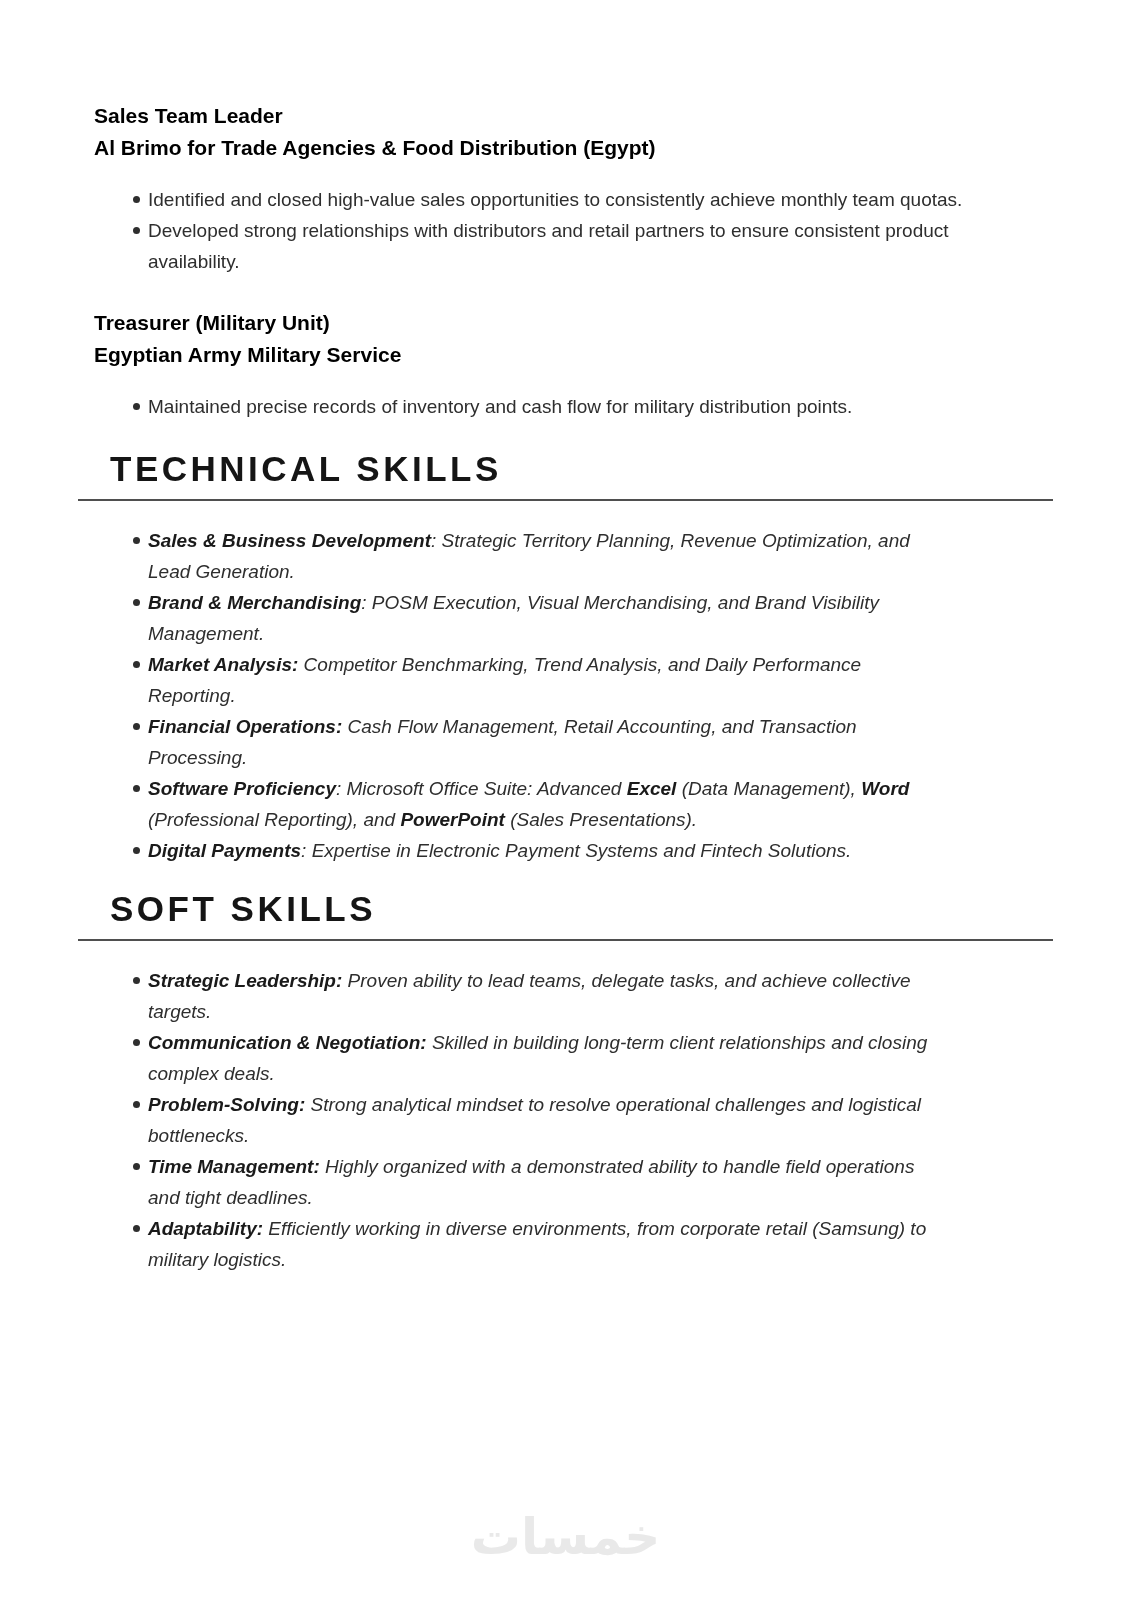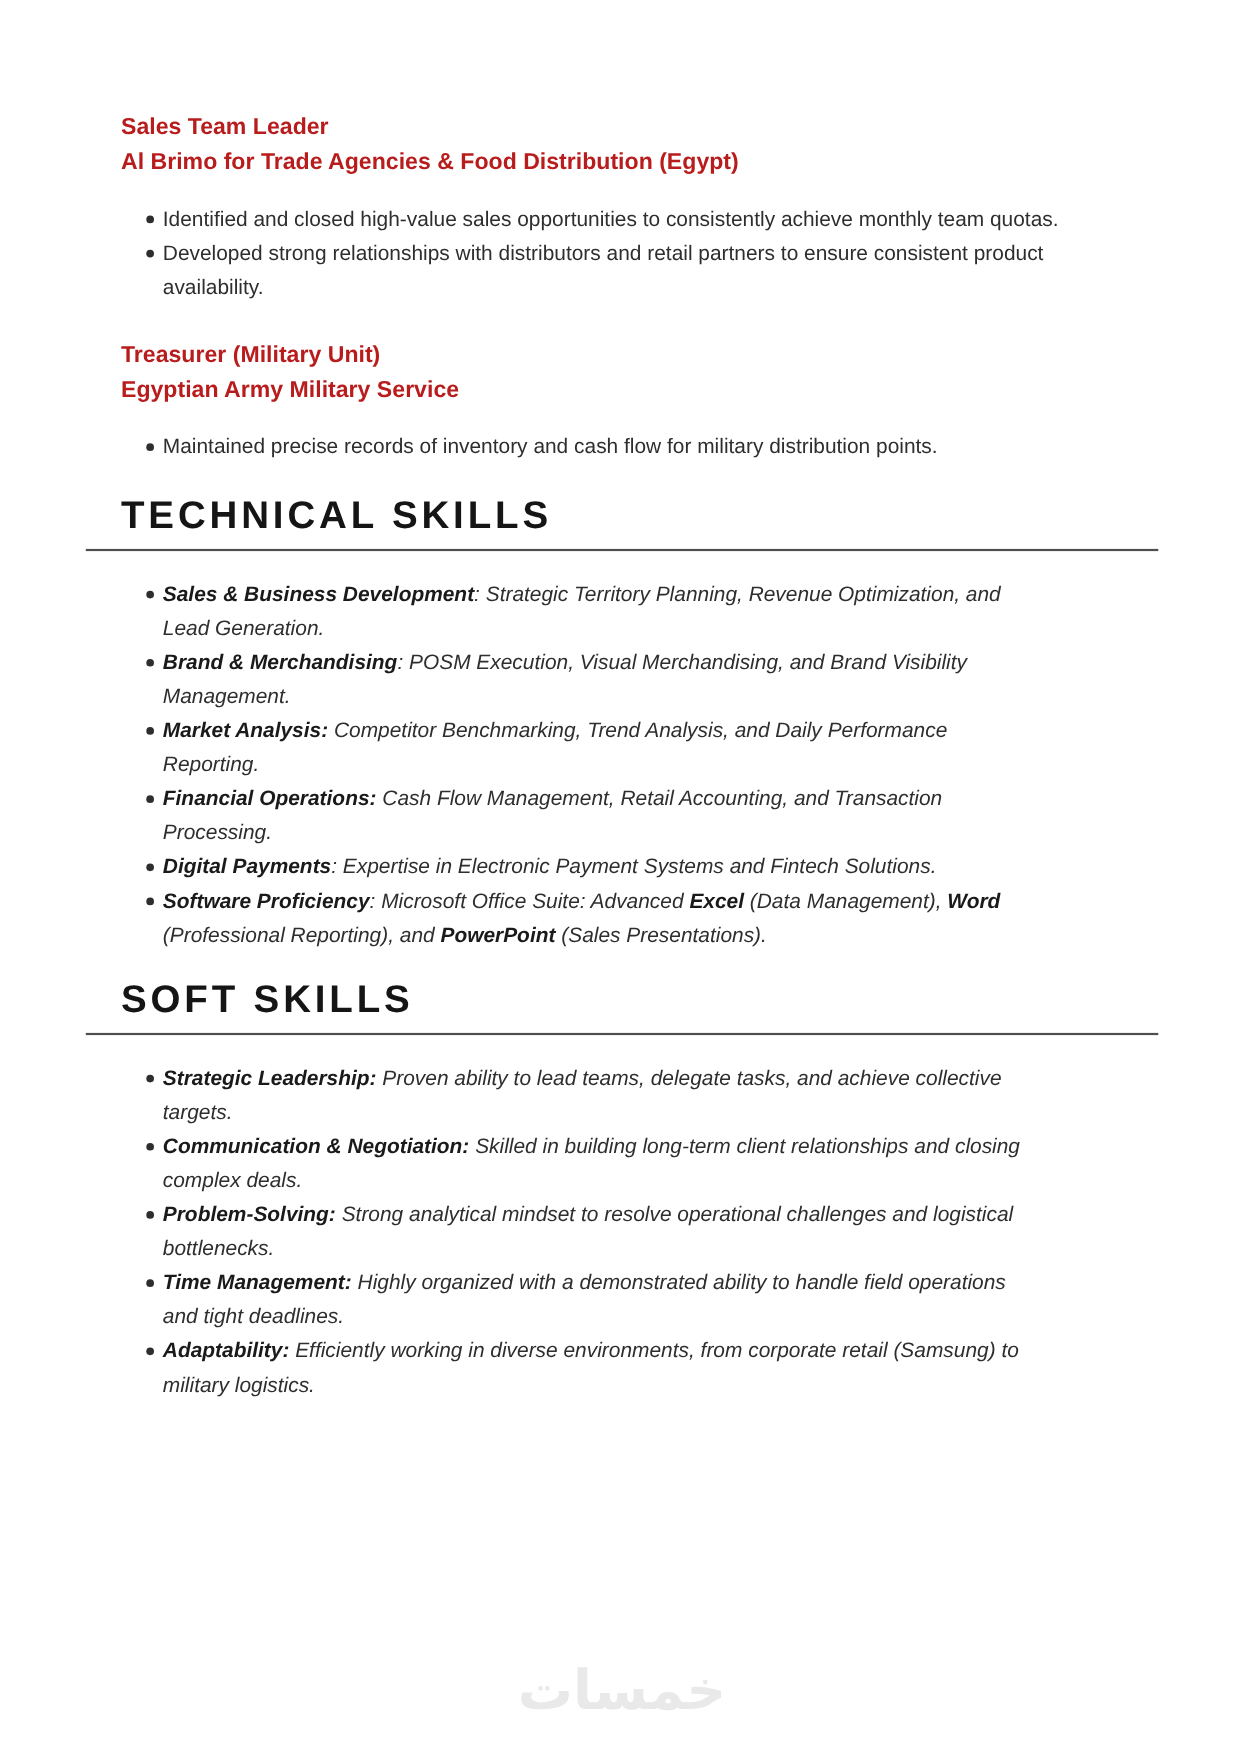--- a/index.html
+++ b/index.html
@@ -14,25 +14,25 @@
     color: #2e2e2e;
     overflow: hidden;
   }
   .content {
     position: absolute;
     left: 78px;
     top: 100px;
     width: 975px;
   }
   .job-title, .job-company {
-    margin: 0 0 0 32px;
+    margin: 0 0 0 16px;
     font-size: 21px;
     line-height: 32px;
     font-weight: bold;
-    color: #b91c1c;
+    color: #000000;
   }
   .job-block { margin-bottom: 30px; }
   .bullets {
     list-style: none;
     margin: 20px 0 0 0;
     padding: 0;
     font-size: 19px;
     line-height: 31px;
     color: #2e2e2e;
   }
@@ -112,23 +112,23 @@
       <hr class="section-divider">
       <ul class="bullets">
           <li><span class="b">Sales &amp; Business Development</span><span>: Strategic Territory Planning, Revenue Optimization, and
 Lead Generation.</span></li>
           <li><span class="b">Brand &amp; Merchandising</span><span>: POSM Execution, Visual Merchandising, and Brand Visibility
 Management.</span></li>
           <li><span class="b">Market Analysis:</span><span> Competitor Benchmarking, Trend Analysis, and Daily Performance
 Reporting.</span></li>
           <li><span class="b">Financial Operations:</span><span> Cash Flow Management, Retail Accounting, and Transaction
 Processing.</span></li>
-          <li><span class="b">Digital Payments</span><span>: Expertise in Electronic Payment Systems and Fintech Solutions.</span></li>
           <li><span class="b">Software Proficiency</span><span>: Microsoft Office Suite: Advanced </span><span class="b">Excel</span><span> (Data Management), </span><span class="b">Word</span><span>
 (Professional Reporting), and </span><span class="b">PowerPoint</span><span> (Sales Presentations).</span></li>
+          <li><span class="b">Digital Payments</span><span>: Expertise in Electronic Payment Systems and Fintech Solutions.</span></li>
         </ul>
     </div>
 
     <div class="section">
       <h2 class="section-heading">SOFT SKILLS</h2>
       <hr class="section-divider">
       <ul class="bullets">
           <li><span class="b">Strategic Leadership:</span><span> Proven ability to lead teams, delegate tasks, and achieve collective
 targets.</span></li>
           <li><span class="b">Communication &amp; Negotiation:</span><span> Skilled in building long-term client relationships and closing

